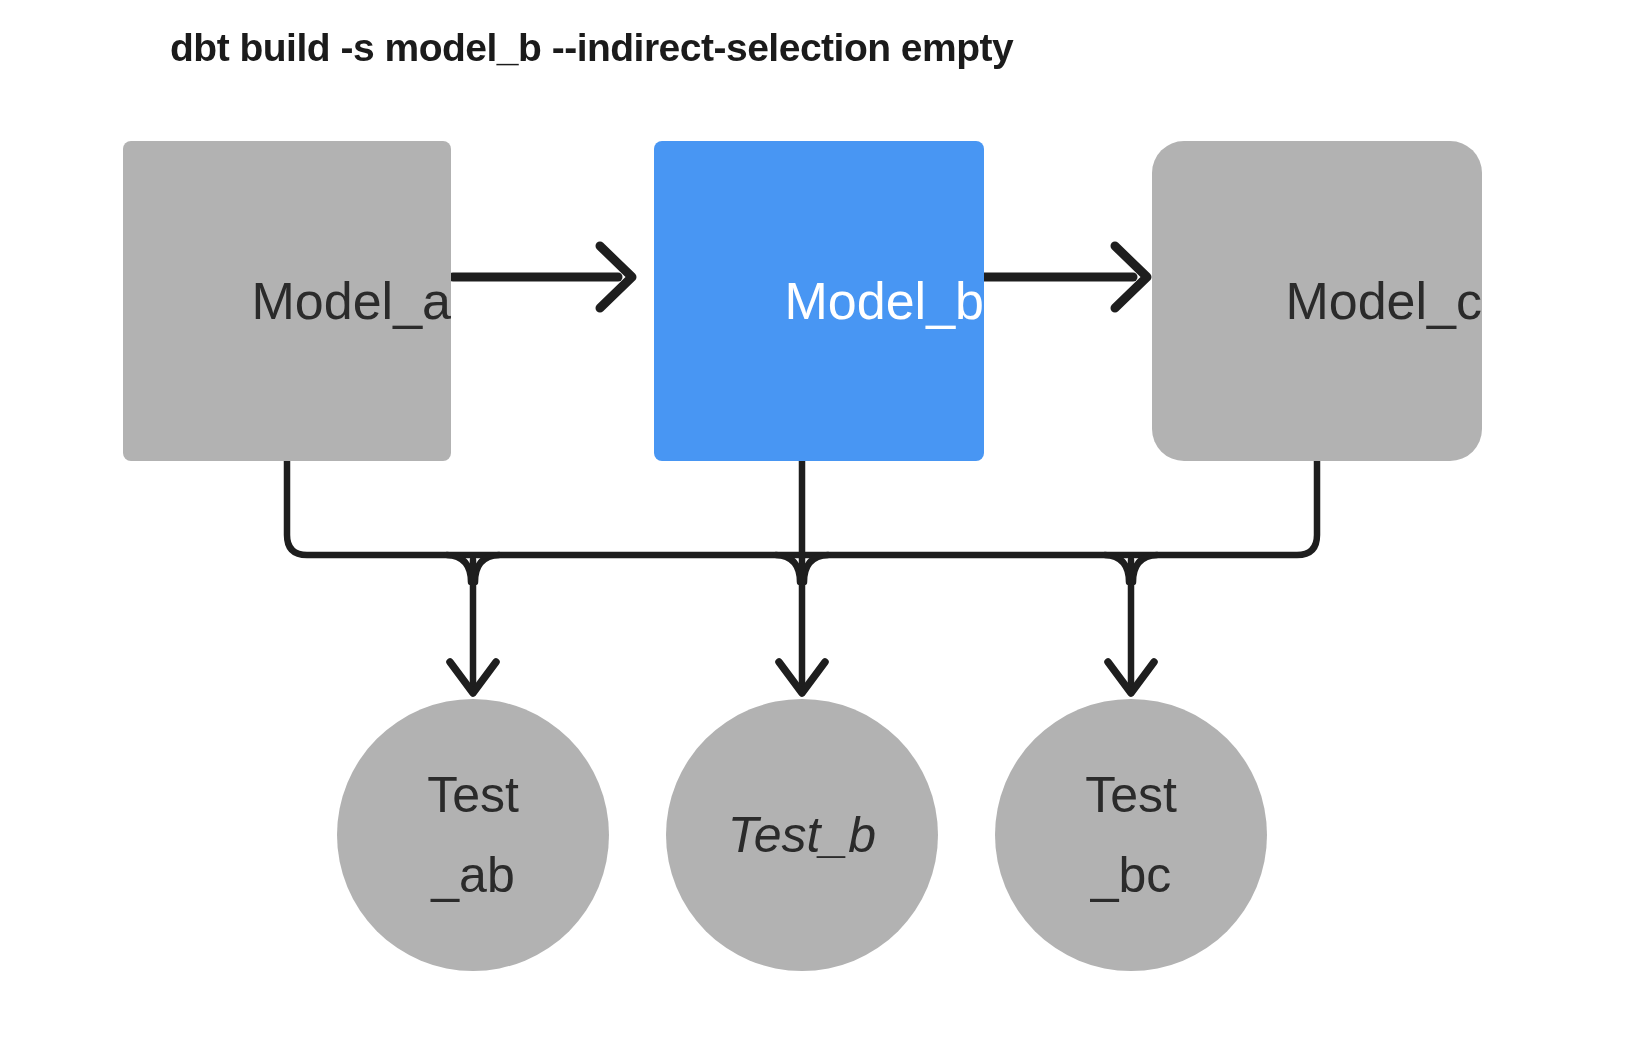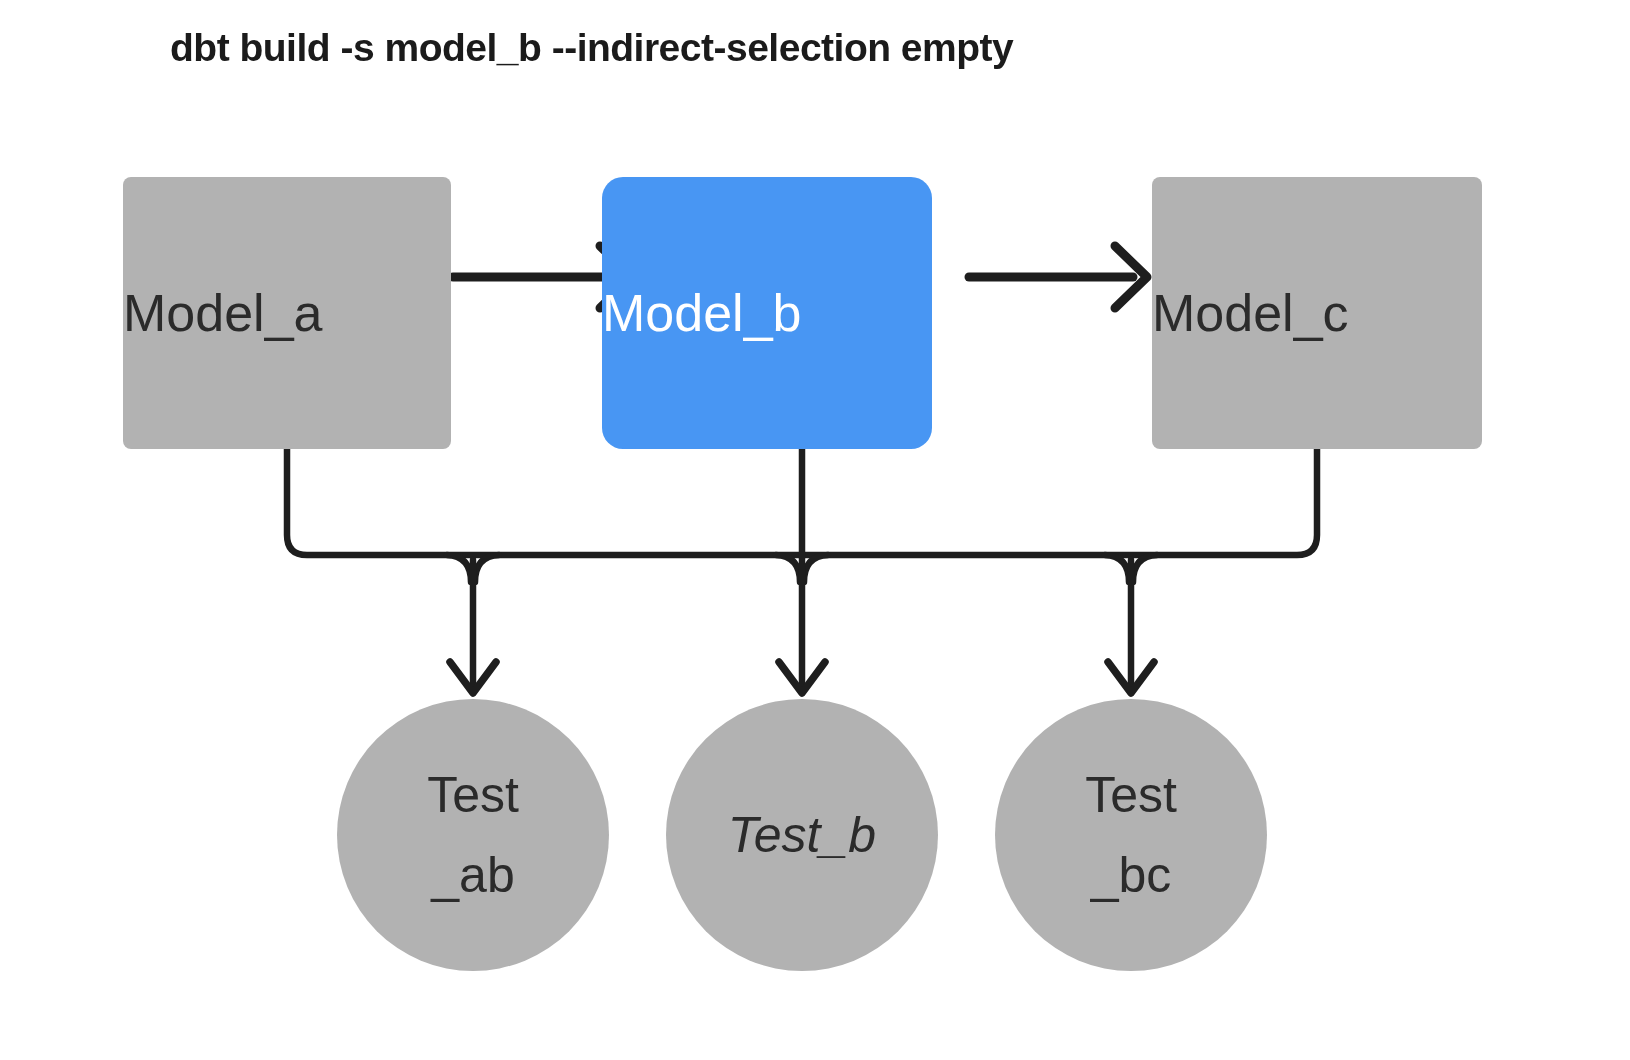--- a/index.html
+++ b/index.html
@@ -34,43 +34,42 @@
   }
   svg.connectors path {
     fill: none;
     stroke: var(--edge, #1e1e1e);
     stroke-linecap: round;
     stroke-linejoin: round;
   }
   .model-node {
     position: absolute;
     width: 330px;
-    height: 272px;
+    height: 320px;
     top: 141px;
     border-radius: 8px;
     background: var(--model-gray, #b2b2b2);
     display: flex;
     align-items: center;
-    justify-content: flex-start;
-    margin-top: 36px;
+    justify-content: flex-end;
   }
   .model-node .node-label {
     font-size: 52px;
     color: var(--text-dark, #2b2b2b);
     letter-spacing: 0;
   }
   .model-node.selected {
     background: var(--model-selected, #4896f3);
   }
   .model-node.selected .node-label {
     color: var(--text-light, #ffffff);
   }
   .model-a { left: 123px; width: 328px; }
-  .model-b { left: 602px; border-radius: 21px; }
-  .model-c { left: 1152px; }
+  .model-b { left: 654px; }
+  .model-c { left: 1152px; border-radius: 32px; }
   .test-node {
     position: absolute;
     width: 272px;
     height: 272px;
     top: 699px;
     border-radius: 50%;
     background: var(--model-gray, #b2b2b2);
     display: flex;
     flex-direction: column;
     align-items: center;

